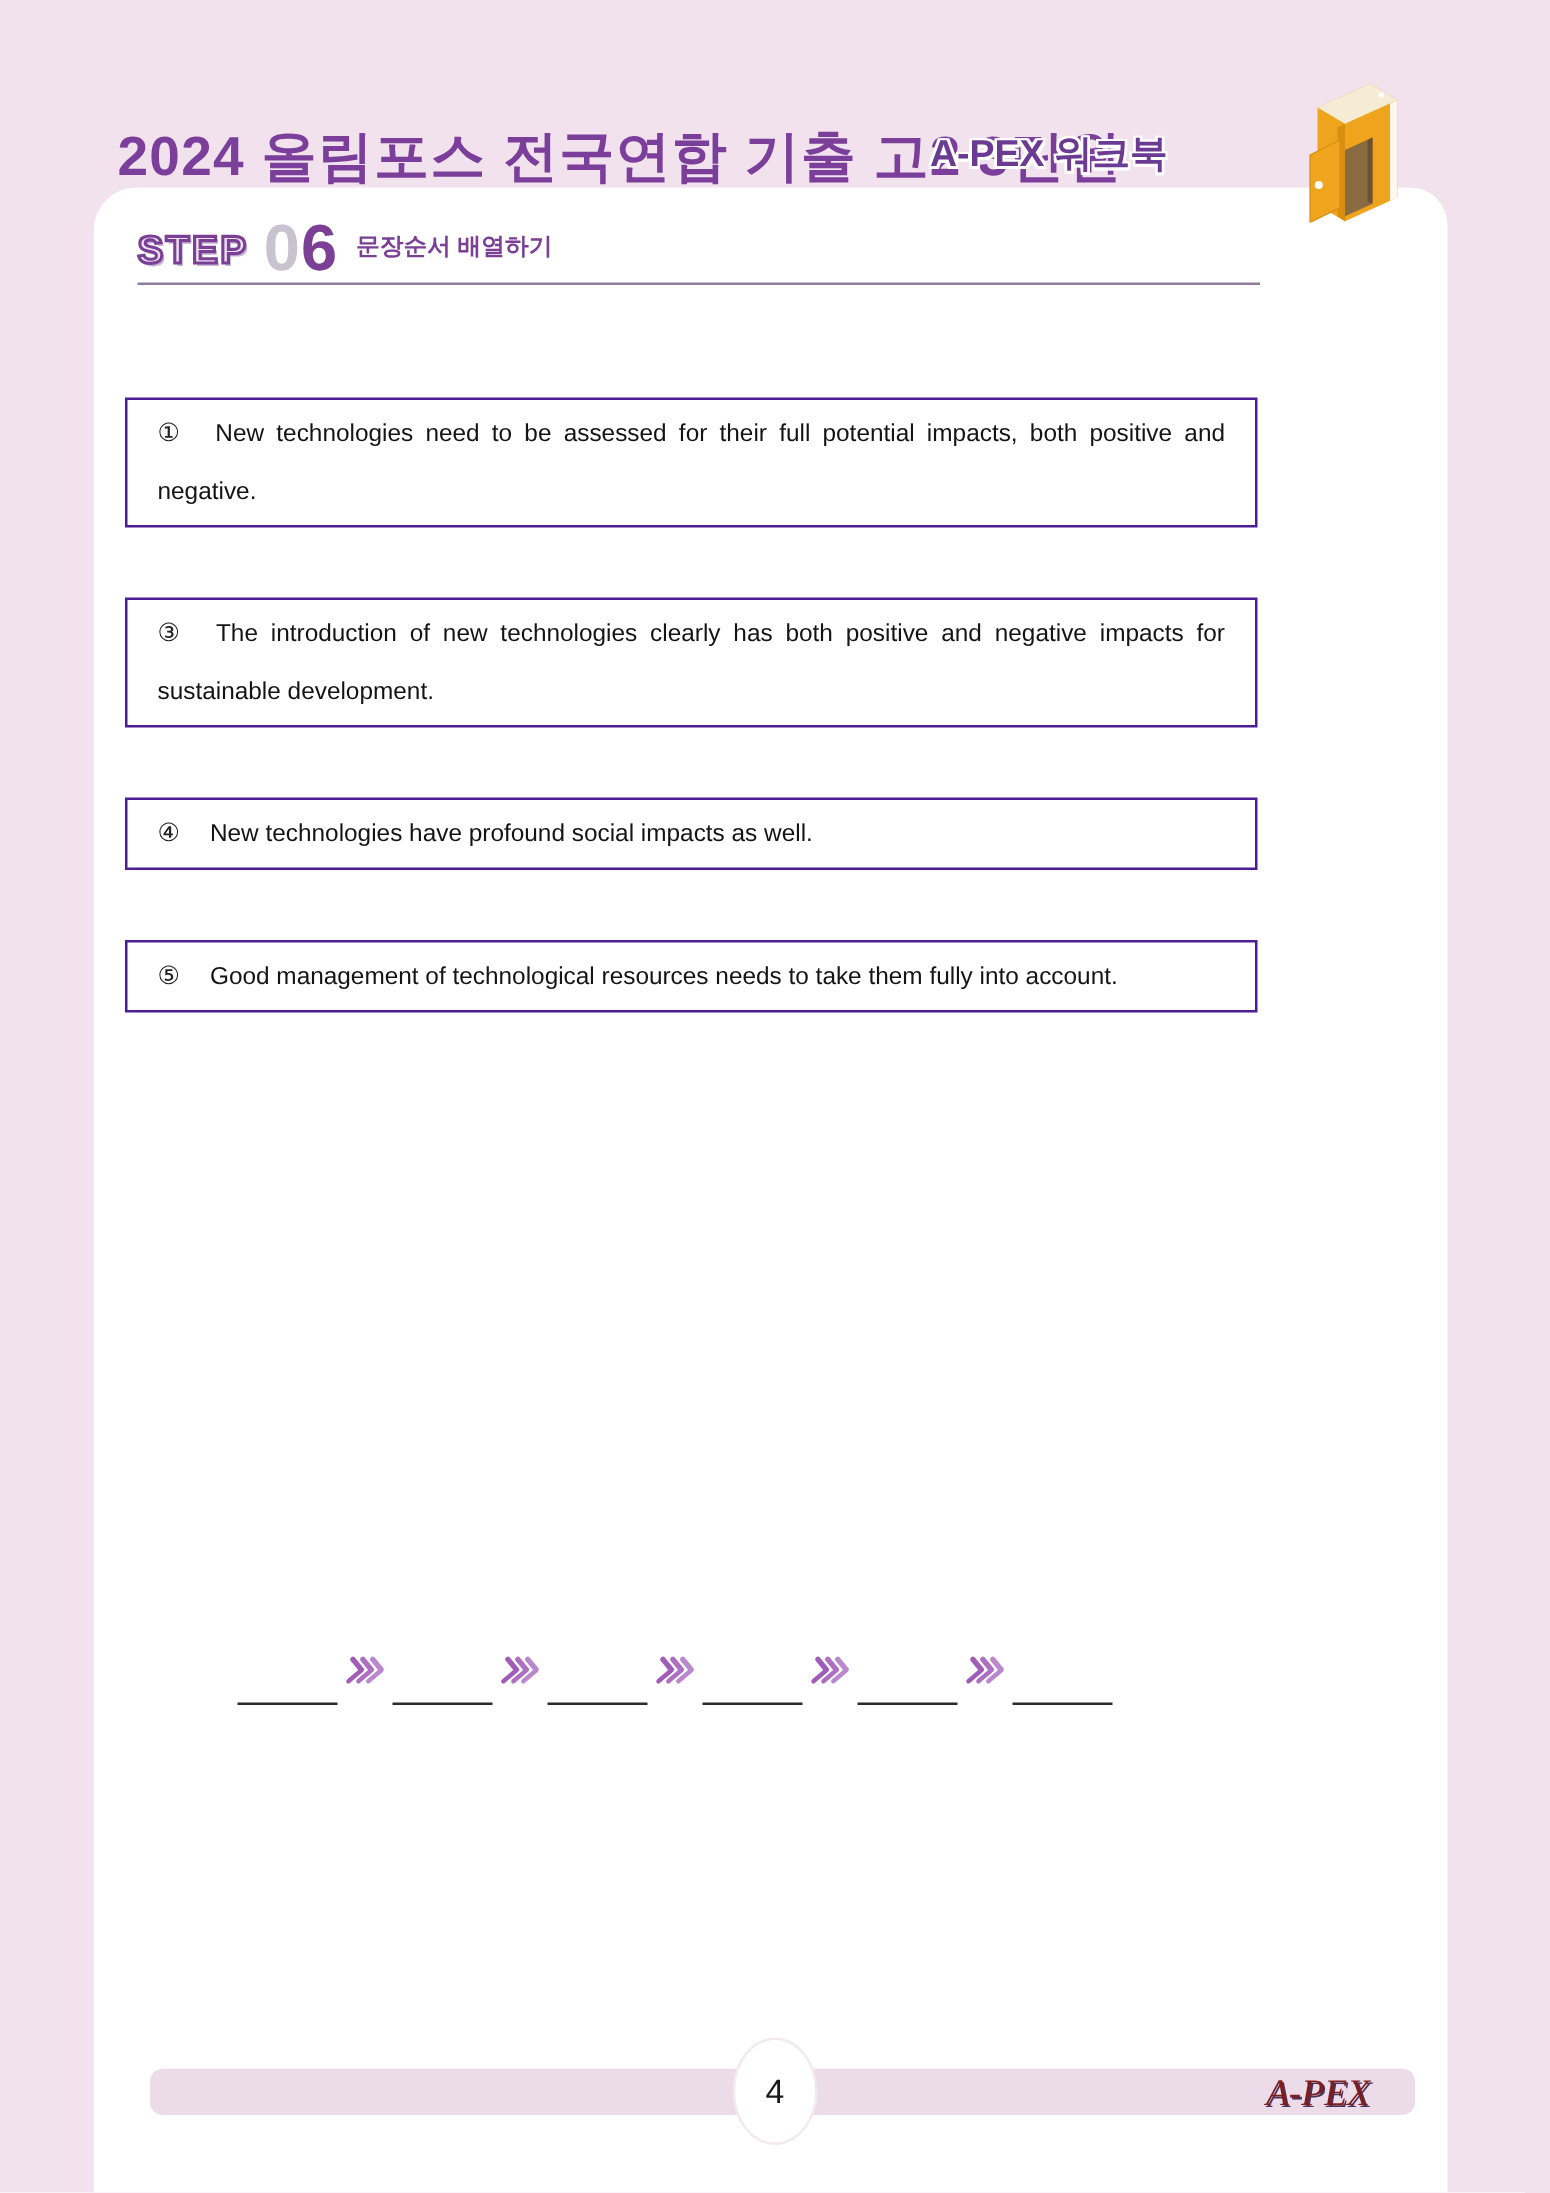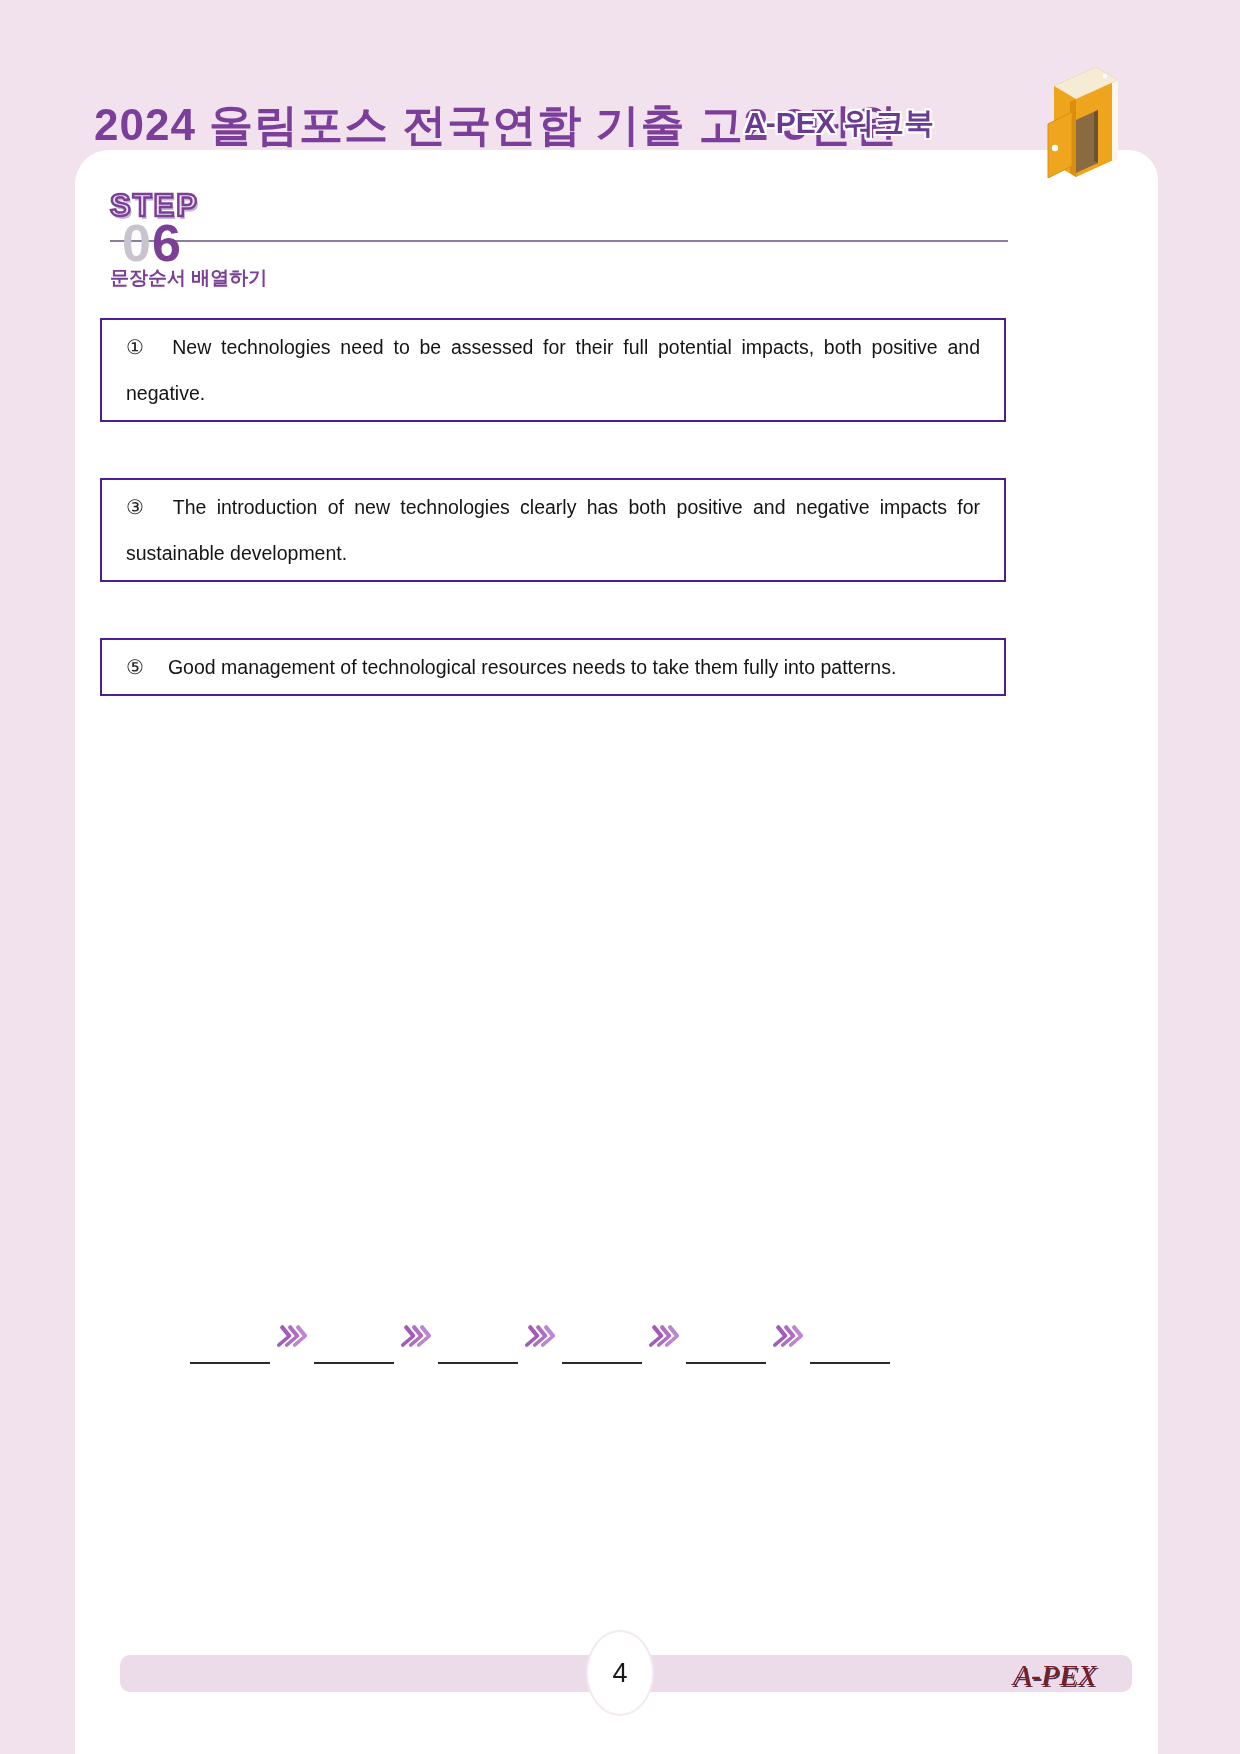--- a/index.html
+++ b/index.html
@@ -23,24 +23,23 @@
   .brand {
     position:absolute; left:744px; top:103px;
     font-size:30px; font-weight:bold; color:#6b3a92; letter-spacing:0px;
     text-shadow:-2px -2px 0 #fff, 2px -2px 0 #fff, -2px 2px 0 #fff, 2px 2px 0 #fff,
                  0 -2px 0 #fff, 0 2px 0 #fff, -2px 0 0 #fff, 2px 0 0 #fff;
   }
   .book-icon { position:absolute; left:1036px; top:56px; width:96px; height:122px; }
 
   
   .step-row {
-    position:absolute; left:110px; top:190px; width:898px; height:52px;
-    display:flex; align-items:flex-start; border-bottom:2px solid #8f7d9e;
+    position:absolute; left:110px; top:176px; width:898px; height:52px;
+    display:flex; align-items:center; border-bottom:2px solid #8f7d9e;
     padding-bottom:4px;
-    flex-direction:column;
   }
   .step-word {
     font-size:31px; font-weight:800; letter-spacing:2px;
     color:#ece2f3; -webkit-text-stroke:2.5px #7b4096;
     text-shadow:2px 3px 0 #c7b4d6;
     line-height:1;
   }
   .step-num {
     display:inline-block; font-size:52px; font-weight:bold; color:#7b4096;
     line-height:0.85; margin:0 14px 0 12px; letter-spacing:1px;
@@ -114,21 +113,24 @@
 </div>
 
 <div class="boxes">
   <div class="sentence-box">
     <span class="num">①</span><span>New technologies need to be assessed for their full potential impacts, both positive and negative.</span>
   </div>
   <div class="sentence-box">
     <span class="num">③</span><span>The introduction of new technologies clearly has both positive and negative impacts for sustainable development.</span>
   </div>
   <div class="sentence-box">
-    <span class="num">⑤</span><span>Good management of technological resources needs to take them fully into patterns.</span>
+    <span class="num">④</span><span>New technologies have profound social impacts as well.</span>
+  </div>
+  <div class="sentence-box">
+    <span class="num">⑤</span><span>Good management of technological resources needs to take them fully into account.</span>
   </div>
 </div>
 
 <div class="answer-row">
     <div class="blank"></div>
     <div class="arrow-cell">
       <svg width="30" height="24" viewBox="0 0 34 26">
         <path d="M4,3 L14,13 L4,23" fill="none" stroke="#a05cb8" stroke-width="4.4" stroke-linecap="round" stroke-linejoin="round"></path>
         <path d="M13,3 L23,13 L13,23" fill="none" stroke="#ac6fc2" stroke-width="4.4" stroke-linecap="round" stroke-linejoin="round"></path>
         <path d="M22,3 L32,13 L22,23" fill="none" stroke="#bb87cd" stroke-width="4.4" stroke-linecap="round" stroke-linejoin="round"></path>

